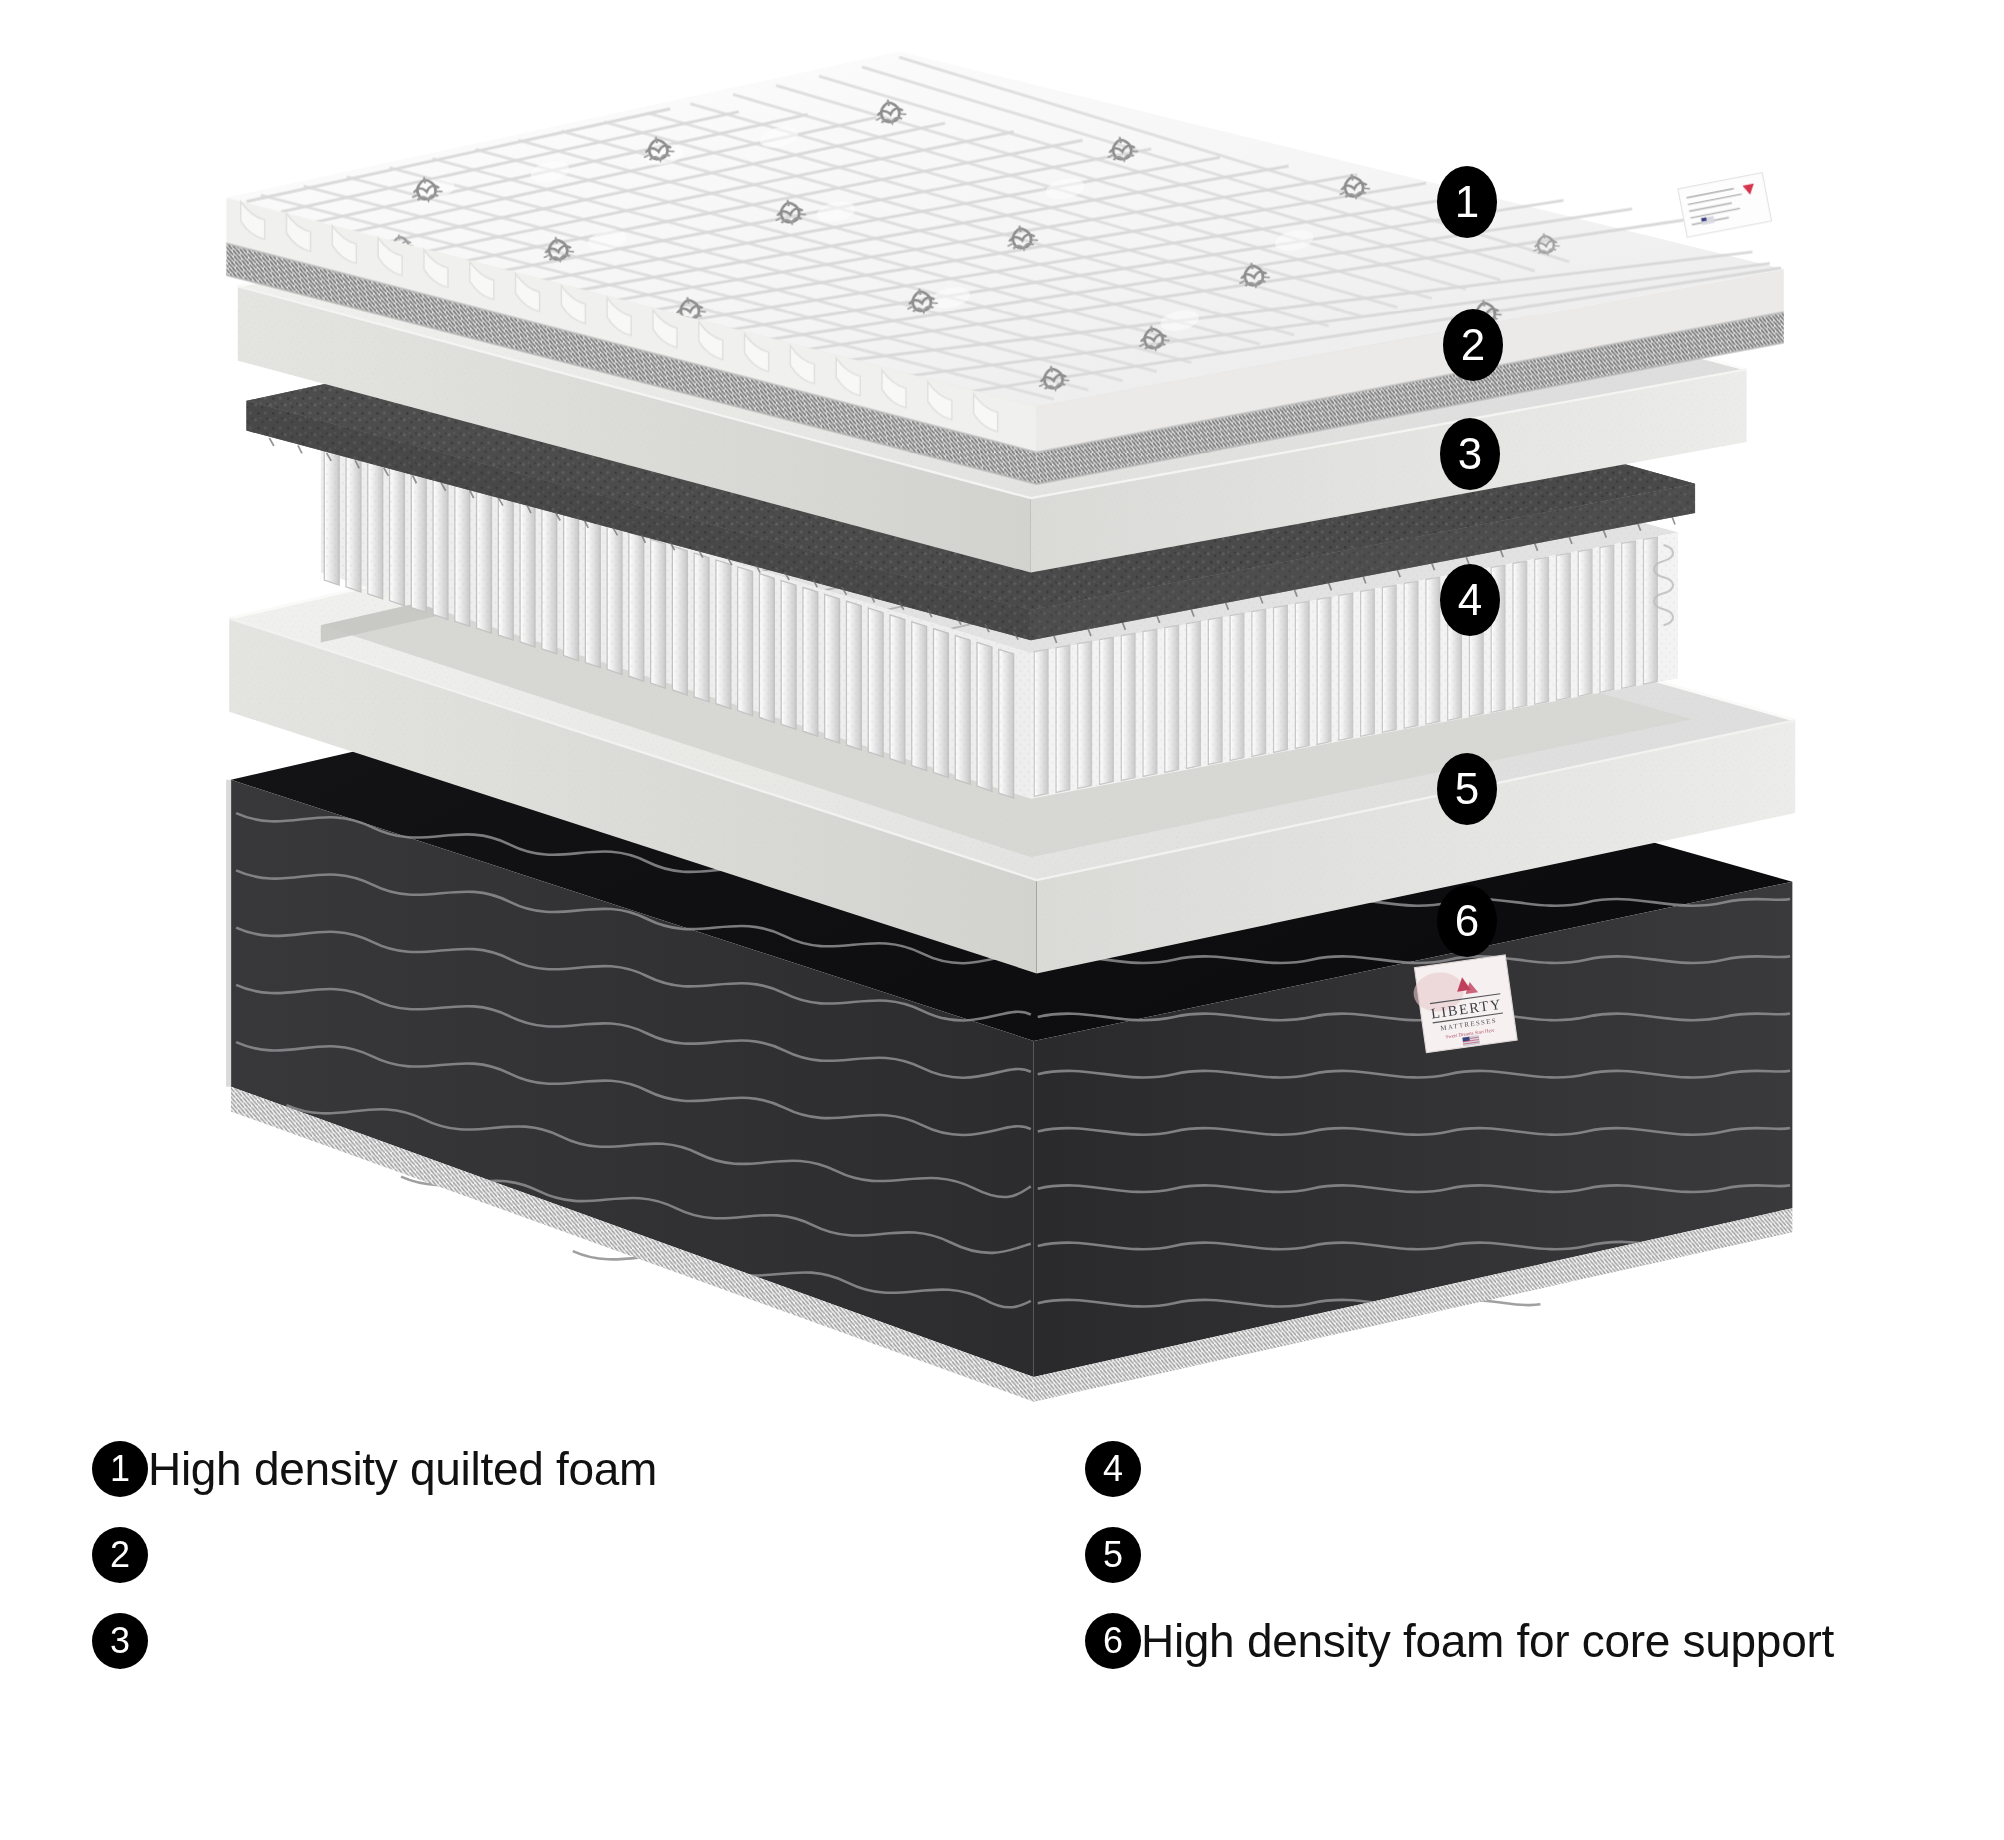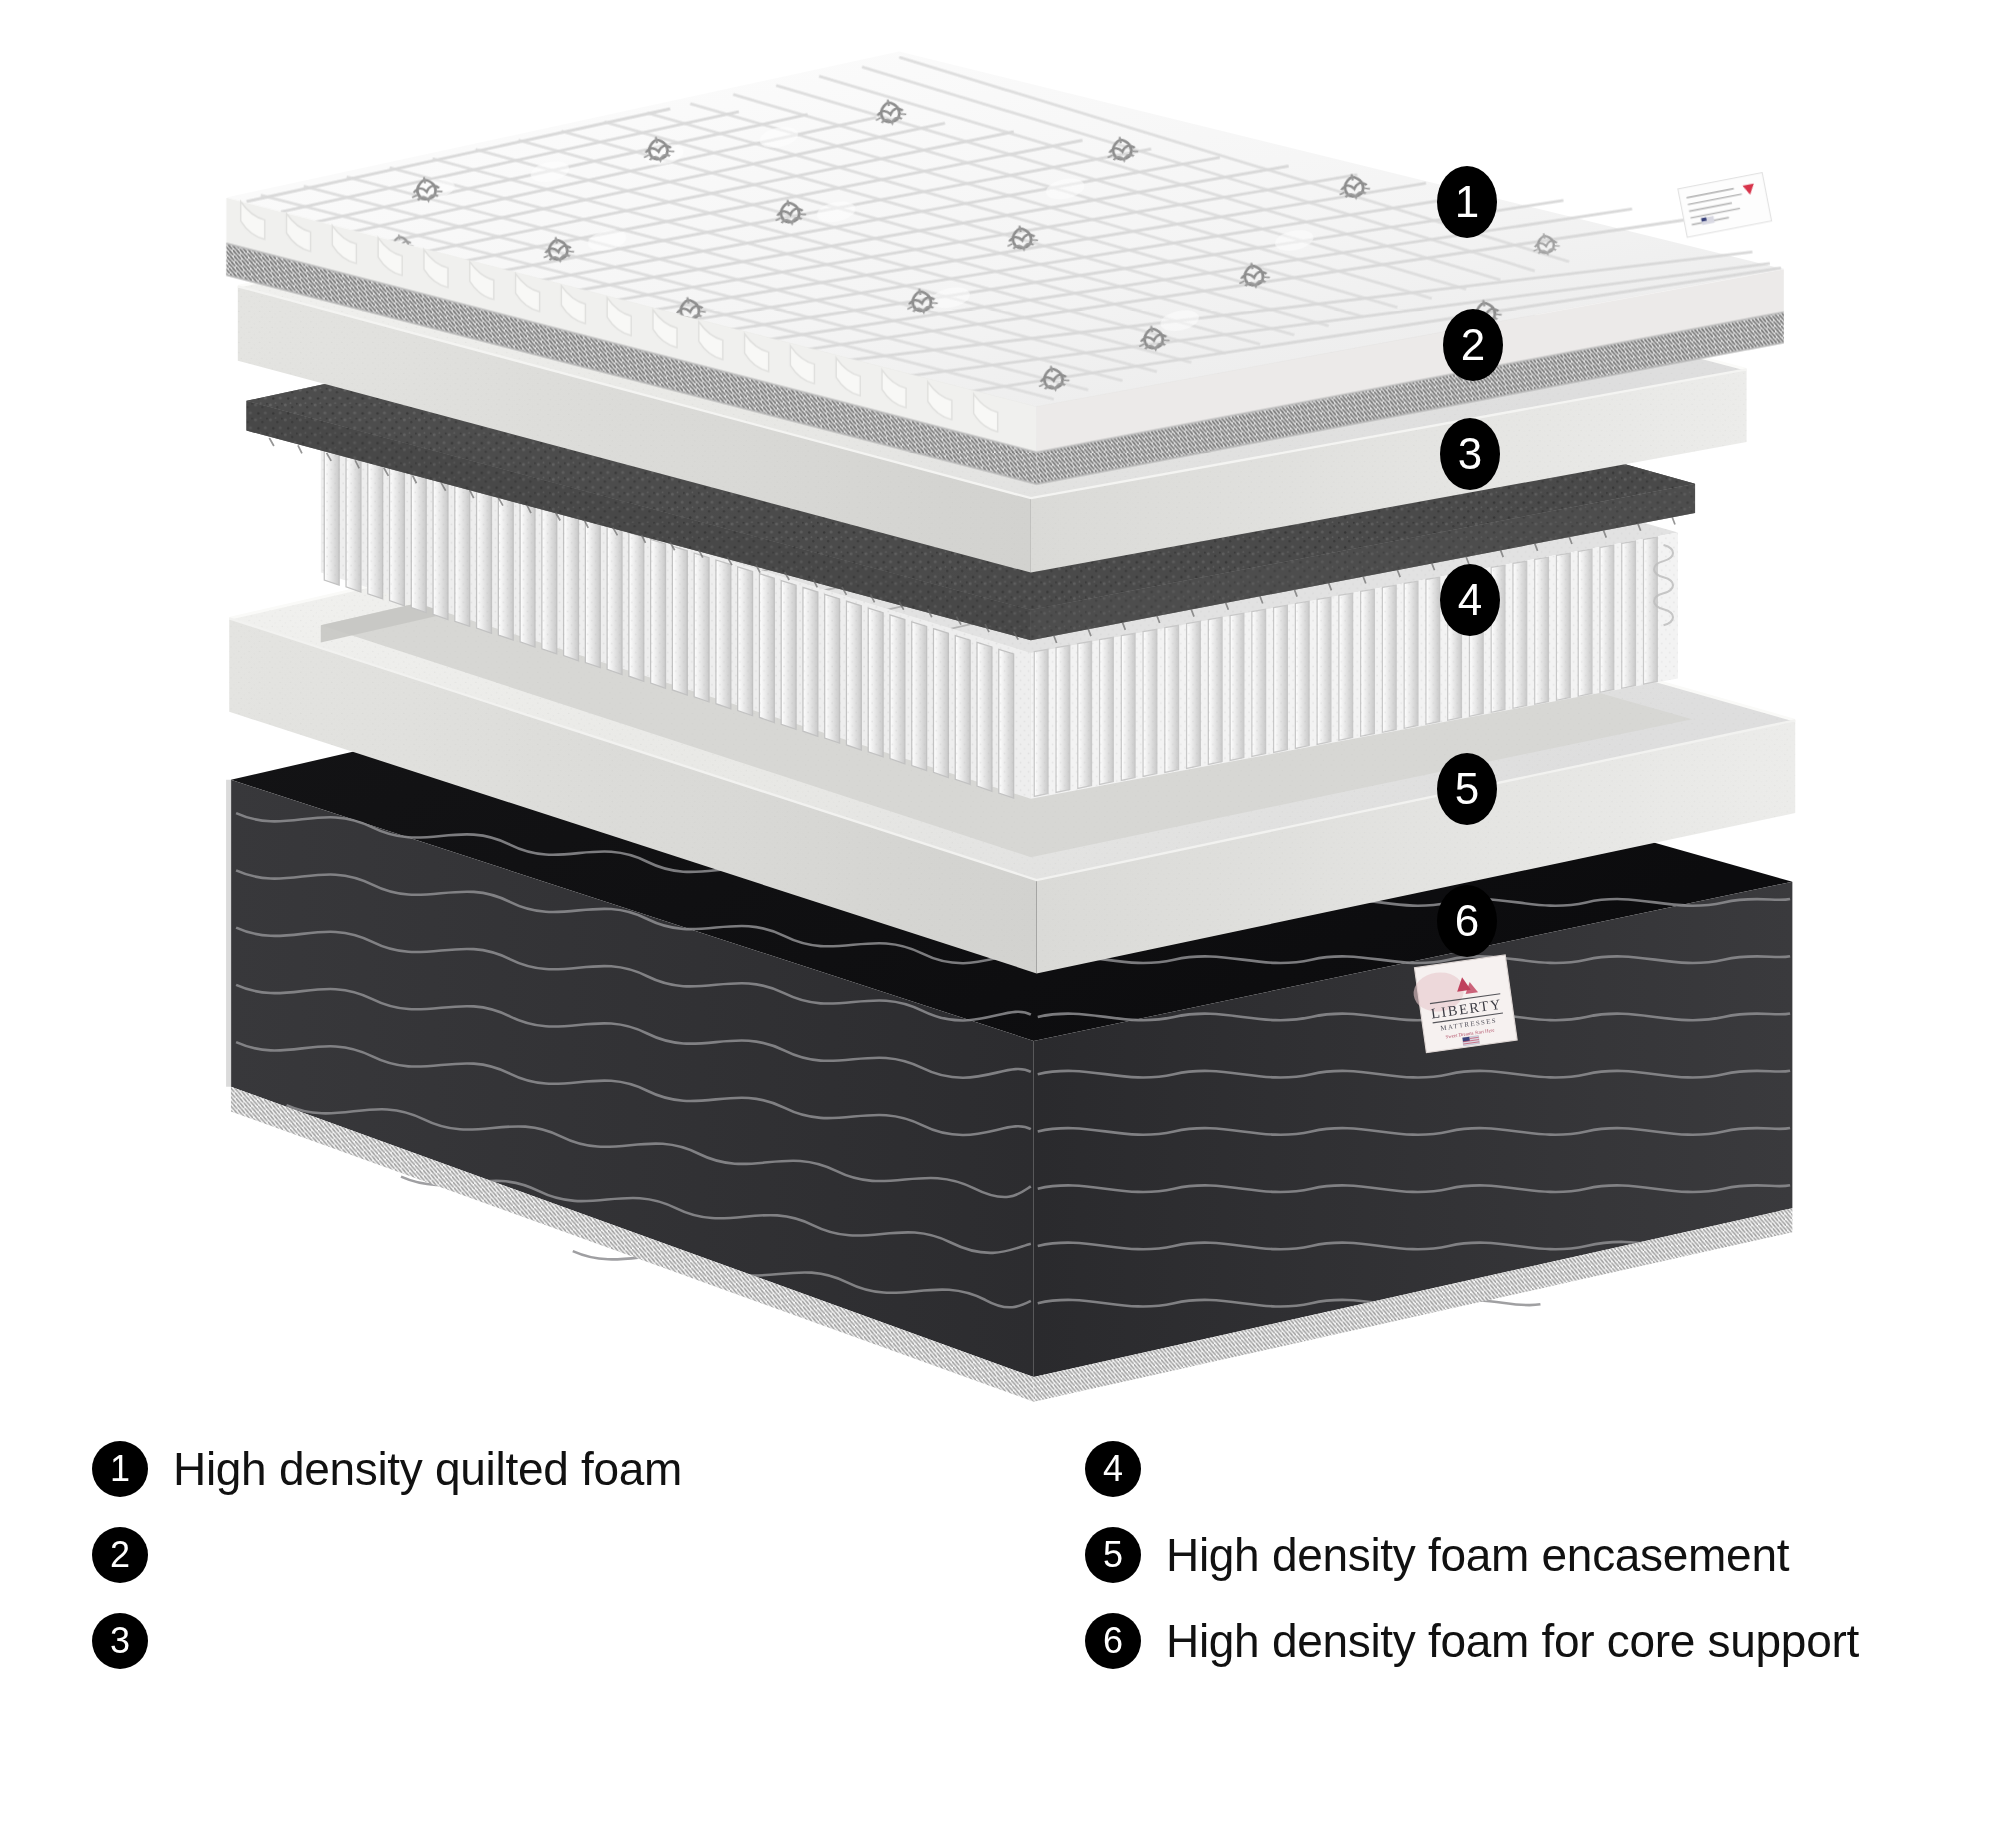--- a/index.html
+++ b/index.html
@@ -18,21 +18,20 @@
   .legend-row{display:flex;align-items:center;height:86px;}
   .legend-badge{
     width:56px;height:56px;border-radius:50%;
     background:#000000;color:#ffffff;
     display:flex;align-items:center;justify-content:center;
     font-size:36px;line-height:1;font-weight:400;
     flex:0 0 auto;
     font-family:"Liberation Sans", sans-serif;
   }
   .legend-text{
-    margin-left:25px;
     font-size:46px;
     color:#111111;
     white-space:nowrap;
     letter-spacing:-0.3px;
     font-family:"Liberation Sans", sans-serif;
   }
 
   
   .callout{
     position:absolute;
@@ -537,21 +536,20 @@
       <div class="legend-badge">3</div>
     </div>
   </div>
 
   <div class="legend-col right">
     <div class="legend-row">
       <div class="legend-badge">4</div>
     </div>
     <div class="legend-row">
       <div class="legend-badge">5</div>
-      <div class="legend-text">High density foam encasement</div>
     </div>
     <div class="legend-row">
       <div class="legend-badge">6</div>
       <div class="legend-text">High density foam for core support</div>
     </div>
   </div>
 
 </div>
 
 

